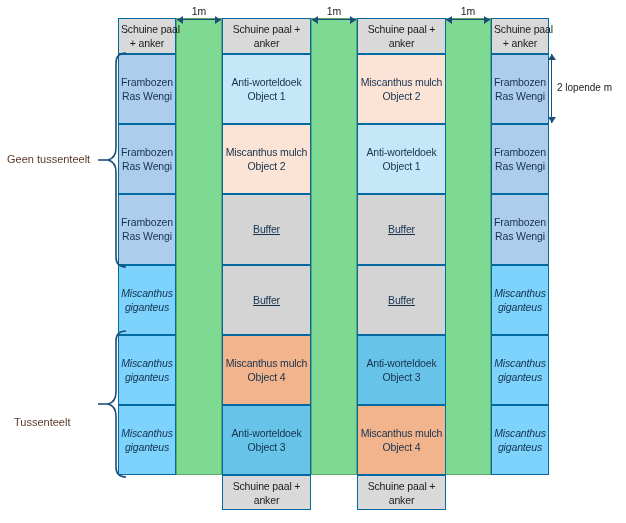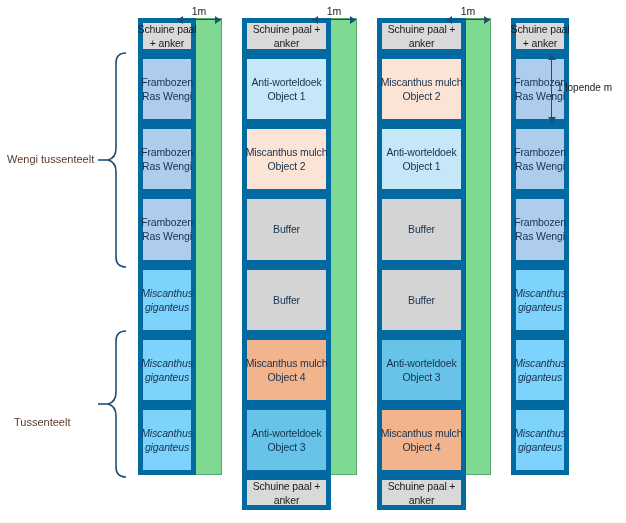--- a/index.html
+++ b/index.html
@@ -32,44 +32,42 @@
 
   
   .column {
     position: absolute;
     box-sizing: border-box;
   }
 
   .cell {
     position: absolute;
     box-sizing: border-box;
-    border: 5px solid #0369a1;
+    border: 1px solid #0369a1;
     display: flex;
     flex-direction: column;
-    align-items: center;
     justify-content: center;
     text-align: center;
     font-size: 10.5px;
     line-height: 14px;
     color: #15324f;
     letter-spacing: -0.15px;
     padding: 0 2px;
-    margin-left: 20px;
   }
   .cell span { display: block; white-space: nowrap; }
 
   .cell.post      { background: #d9d9d9; color: #1a1a1a; }
   .cell.framboos  { background: #aecdec; }
   .cell.miscan    { background: #7dd3fc; }
   .cell.miscan span { font-style: italic; }
   .cell.doek1     { background: #c6e7f7; }
   .cell.doek3     { background: #68c3e8; }
   .cell.mulch2    { background: #fbe3d6; }
   .cell.mulch4    { background: #f2b48c; }
-  .cell.buffer    { background: #d4d4d4; }
+  .cell.buffer    { background: #d4d4d4; text-decoration: underline; }
 
   
   .dim {
     position: absolute;
     height: 1px;
     background: #1f4e79;
   }
   .dim::before, .dim::after {
     content: "";
     position: absolute;
@@ -261,27 +259,27 @@
   <div class="dim" style="left:177px; top:19px; width:44px;"></div>
   <div class="dim-label" style="left:177px; top:5px; width:44px;">1m</div>
 
   <div class="dim" style="left:312px; top:19px; width:44px;"></div>
   <div class="dim-label" style="left:312px; top:5px; width:44px;">1m</div>
 
   <div class="dim" style="left:446px; top:19px; width:44px;"></div>
   <div class="dim-label" style="left:446px; top:5px; width:44px;">1m</div>
 
   <div class="dim-v" style="left:551px; top:54px; height:69px;"></div>
-  <div class="v-dim-label" style="left:557px; top:82px;">1 lopende m</div>
+  <div class="v-dim-label" style="left:557px; top:82px;">2 lopende m</div>
 
   <svg class="brace-svg" width="46" height="220" style="left:82px; top:50px;" viewBox="0 0 46 220">
     <path d="M 44 3 Q 34 3 34 13 L 34 98 Q 34 108 26 110 Q 34 112 34 122 L 34 207 Q 34 217 44 217" fill="none" stroke="#1f4e79" stroke-width="1.6"></path>
     <path d="M 26 110 L 16 110" fill="none" stroke="#1f4e79" stroke-width="1.6"></path>
   </svg>
-  <div class="brace-label" style="left:7px; top:153px;">Wengi tussenteelt</div>
+  <div class="brace-label" style="left:7px; top:153px;">Geen tussenteelt</div>
 
   <svg class="brace-svg" width="46" height="152" style="left:82px; top:328px;" viewBox="0 0 46 152">
     <path d="M 44 3 Q 34 3 34 13 L 34 64 Q 34 74 26 76 Q 34 78 34 88 L 34 139 Q 34 149 44 149" fill="none" stroke="#1f4e79" stroke-width="1.6"></path>
     <path d="M 26 76 L 16 76" fill="none" stroke="#1f4e79" stroke-width="1.6"></path>
   </svg>
   <div class="brace-label" style="left:14px; top:416px;">Tussenteelt</div>
 
 </div>
 
 </body></html>

